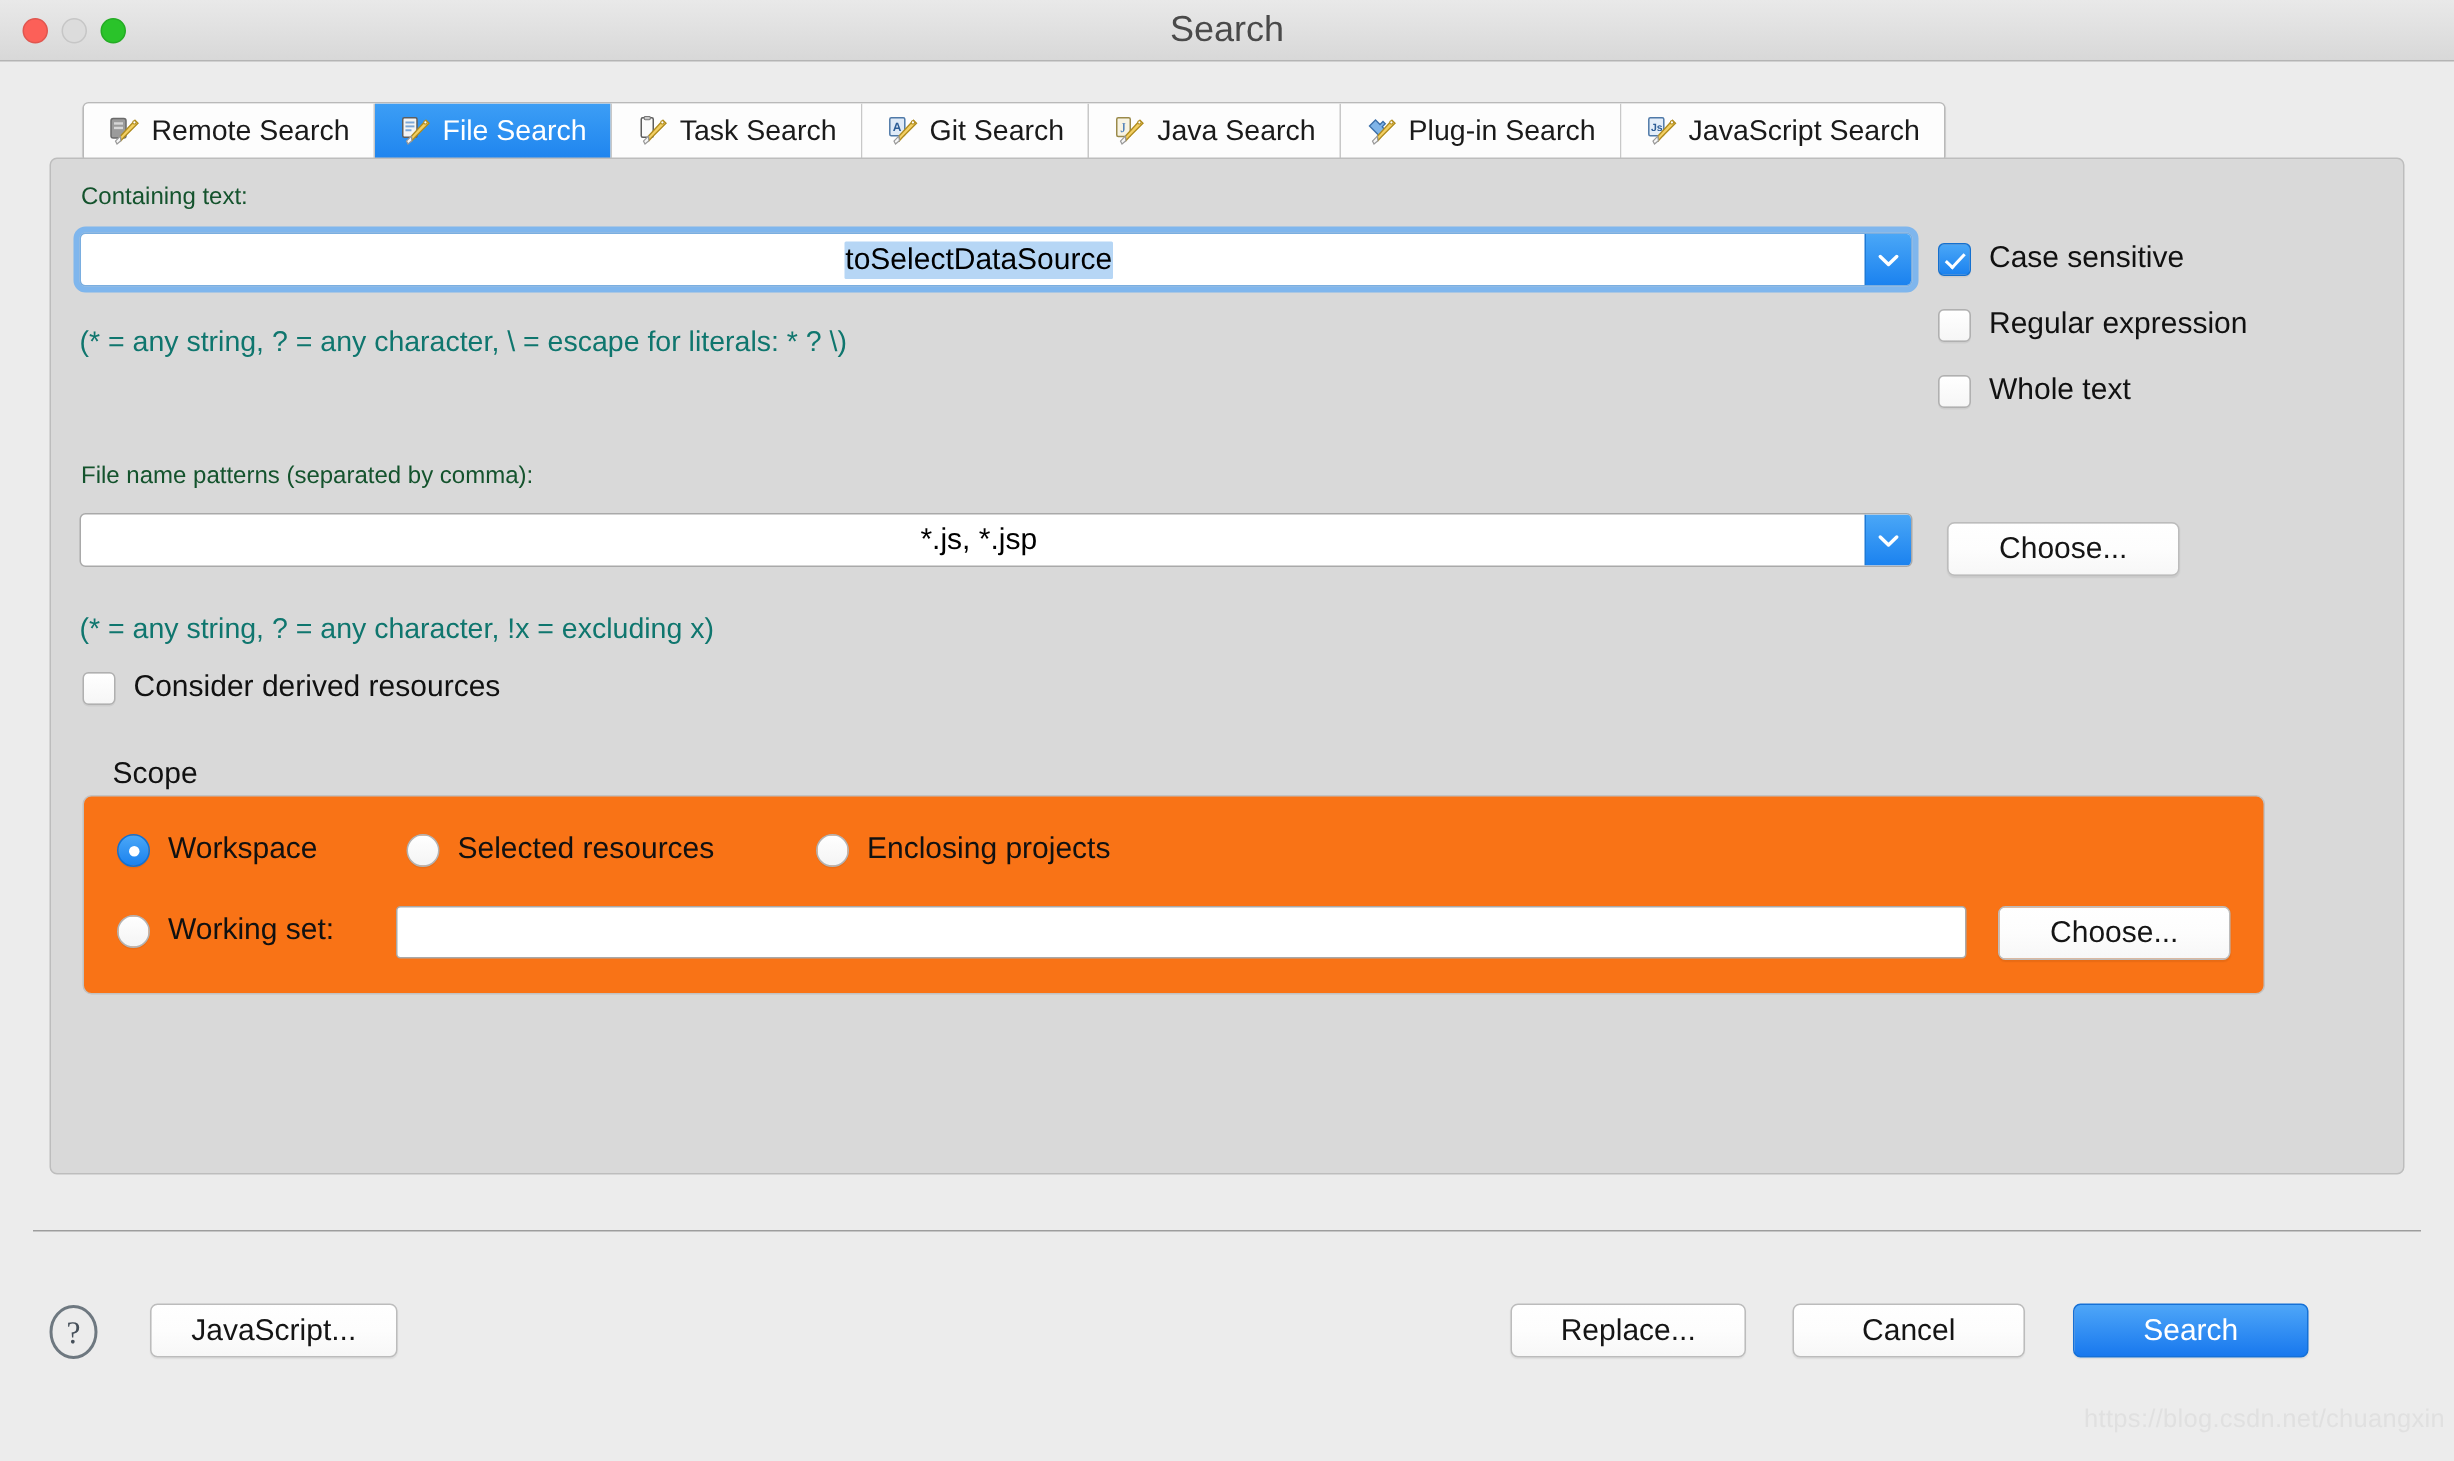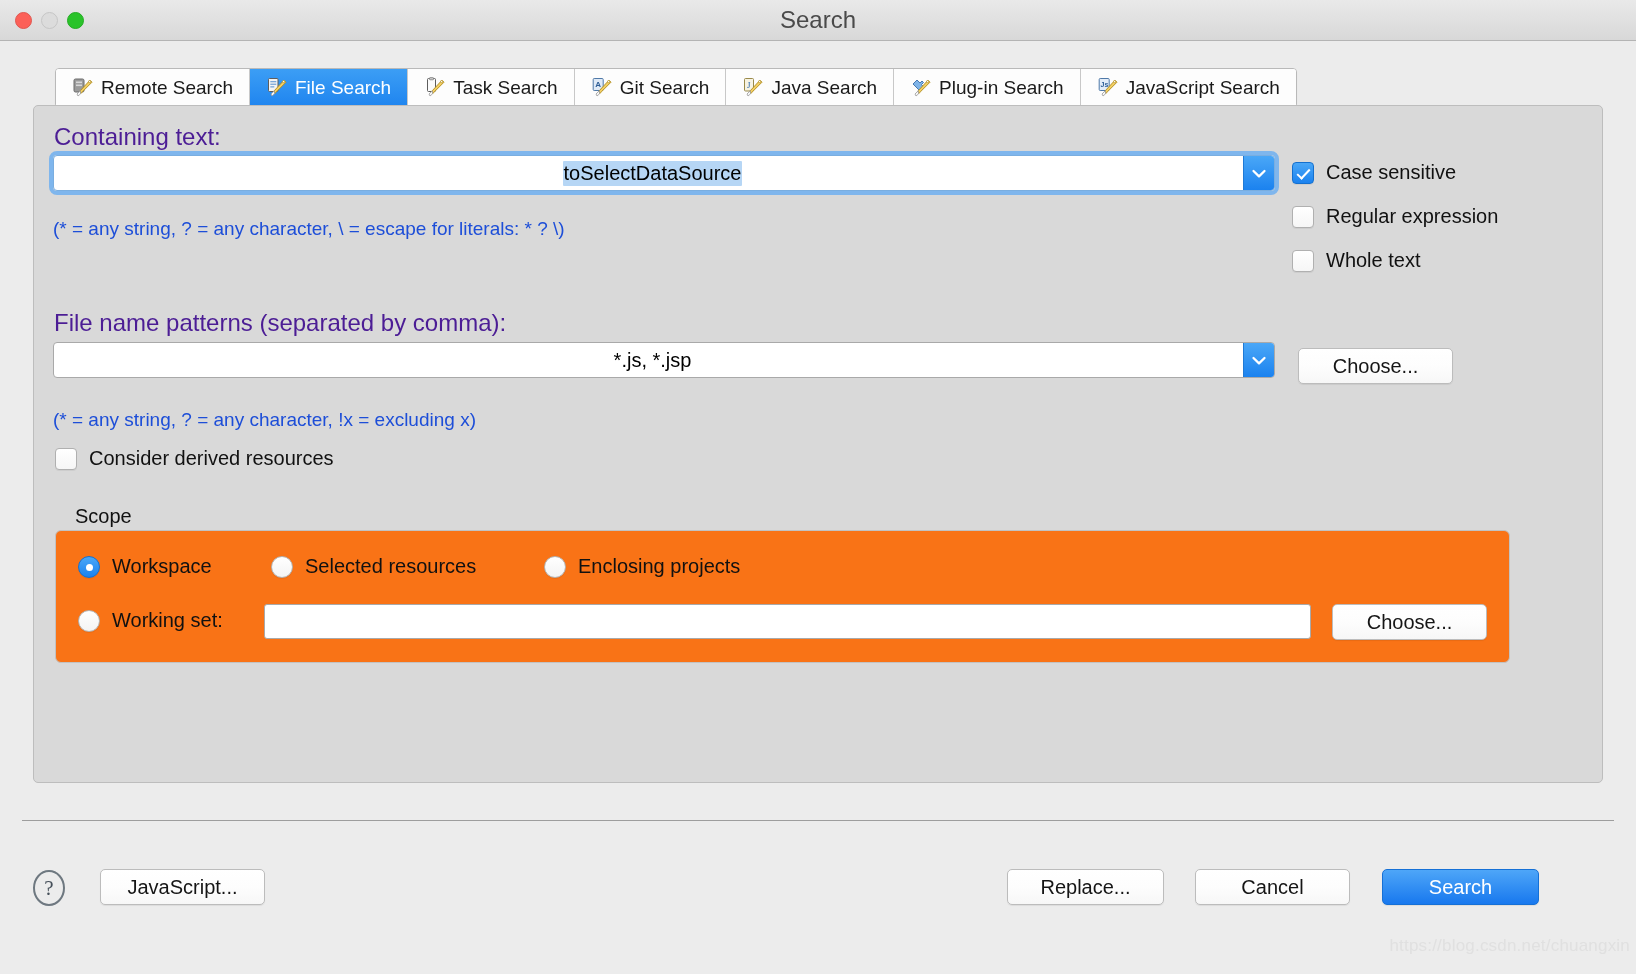--- a/index.html
+++ b/index.html
@@ -107,28 +107,28 @@
     width: 1570px;
     height: 678px;
     background: #d9d9d9;
     border: 1px solid #bdbdbd;
     border-radius: 5px;
     box-sizing: border-box;
   }
 
   .lbl {
     position: absolute;
-    font-size: 24px;
-    color: #4c1d95;
+    font-size: 16px;
+    color: #14532d;
     white-space: nowrap;
   }
   .hint {
     position: absolute;
     font-size: 19px;
-    color: #1d4ed8;
+    color: #0f766e;
     white-space: nowrap;
   }
 
   
   .combo {
     position: absolute;
     height: 36px;
     background: #ffffff;
     border: 1px solid #a9a9a9;
     border-radius: 4px;

